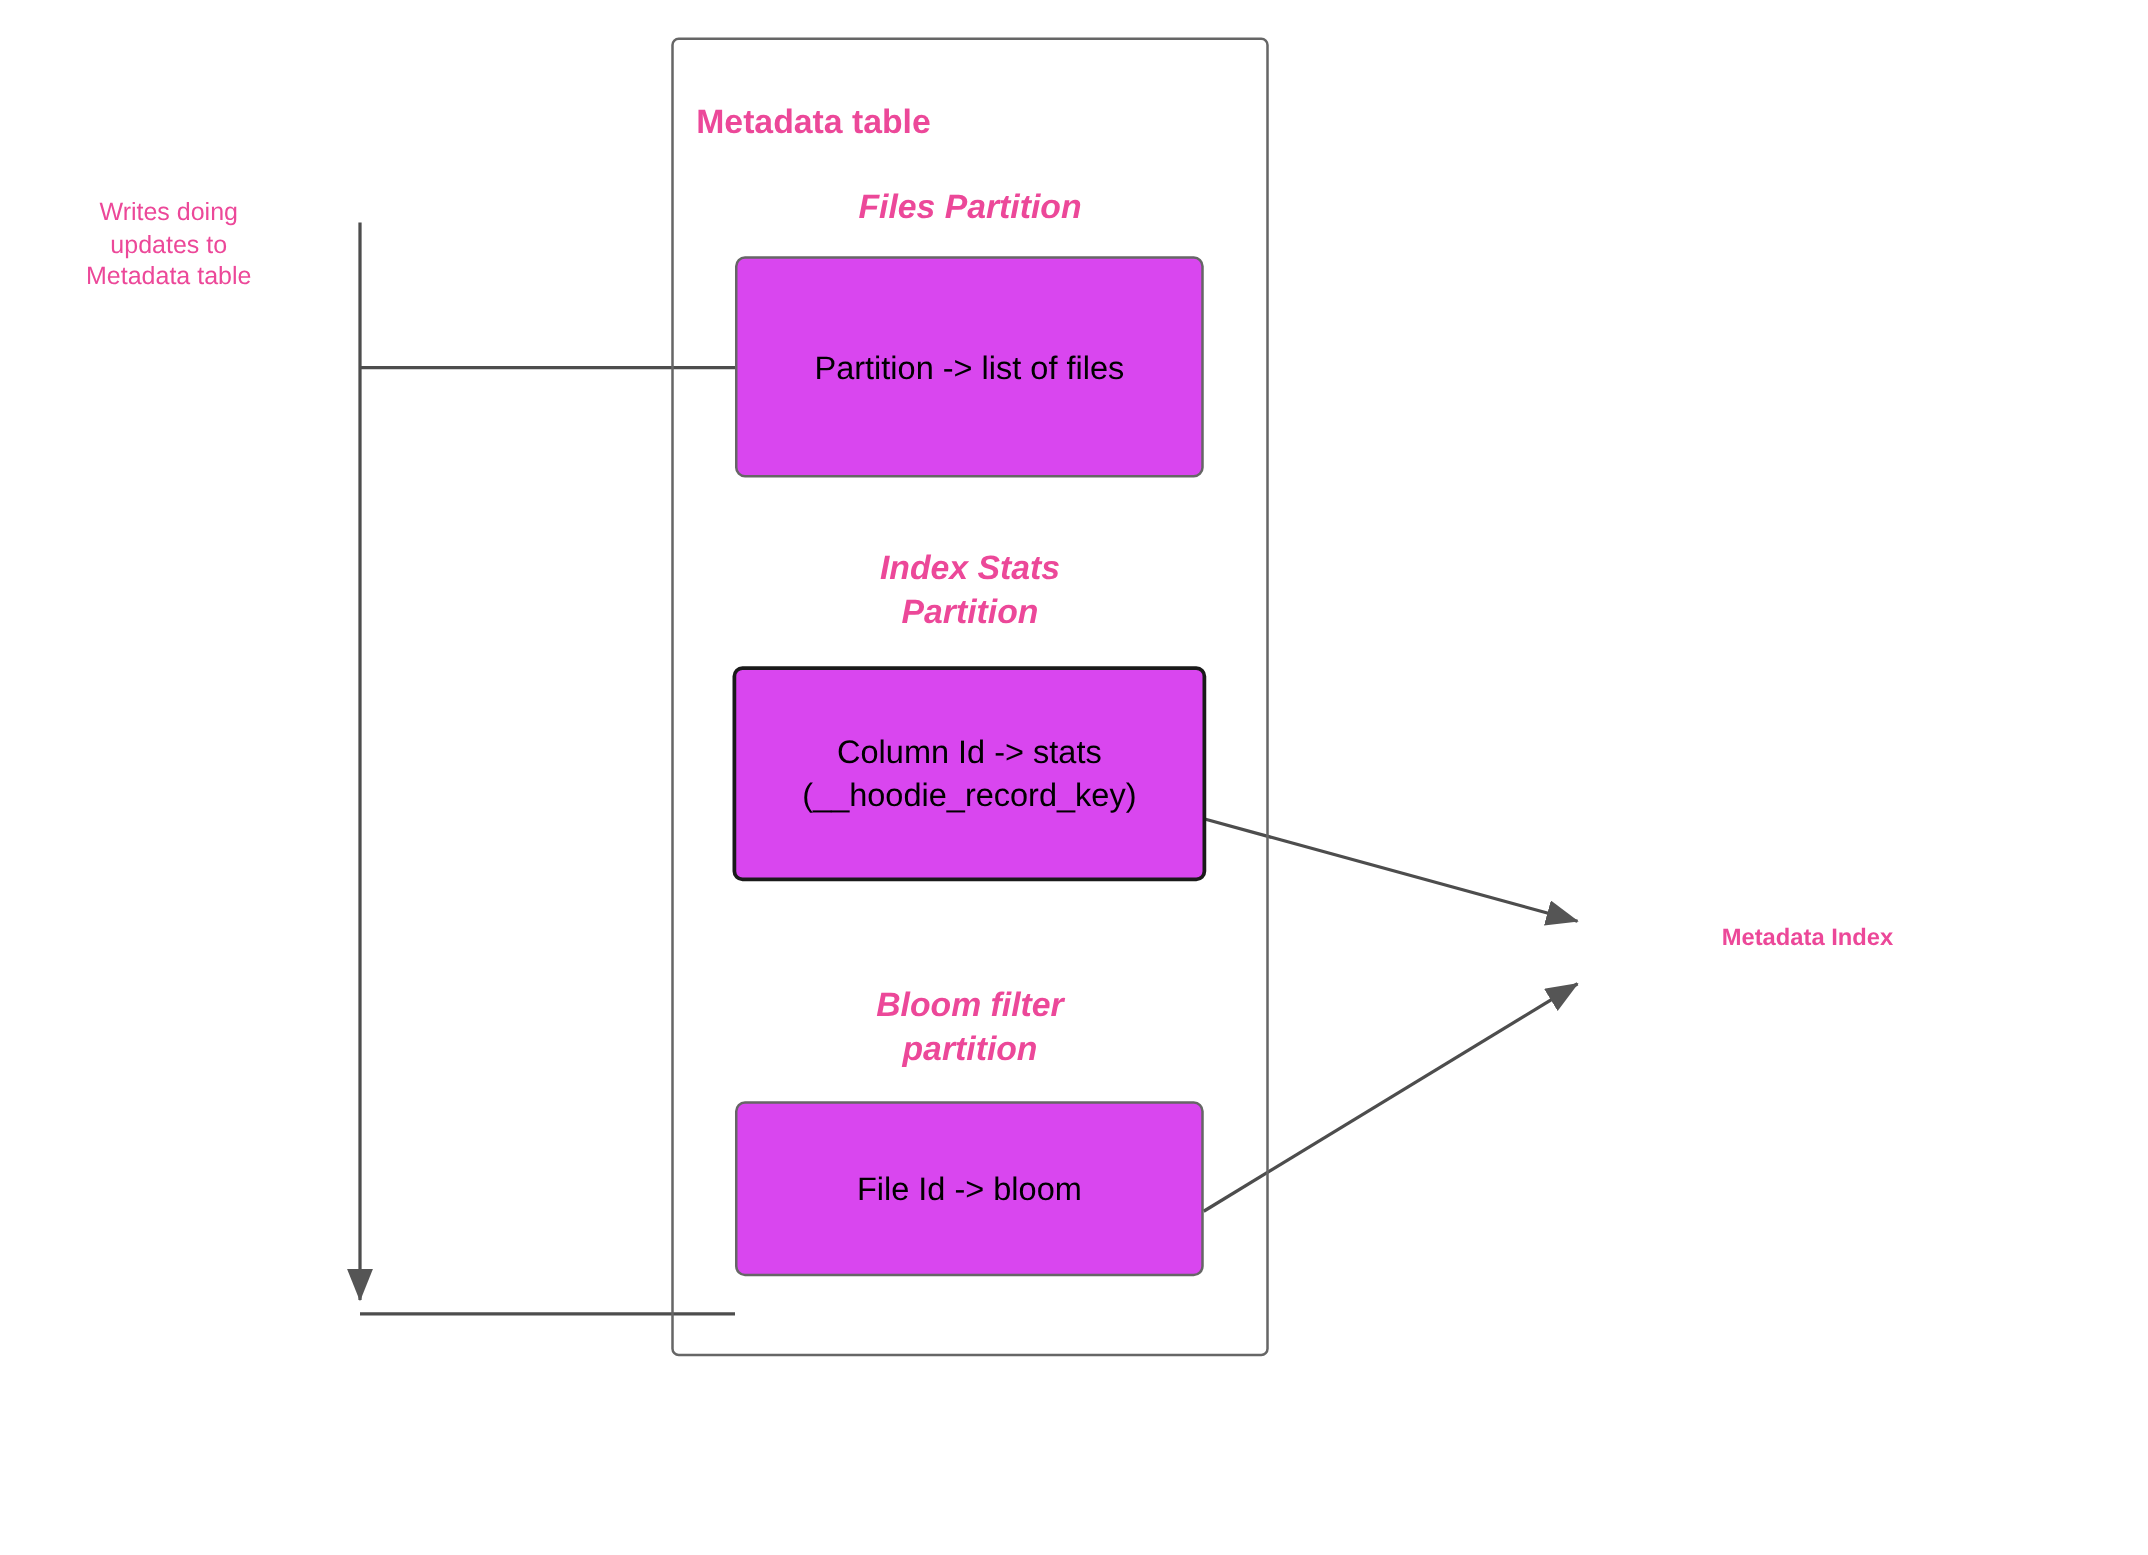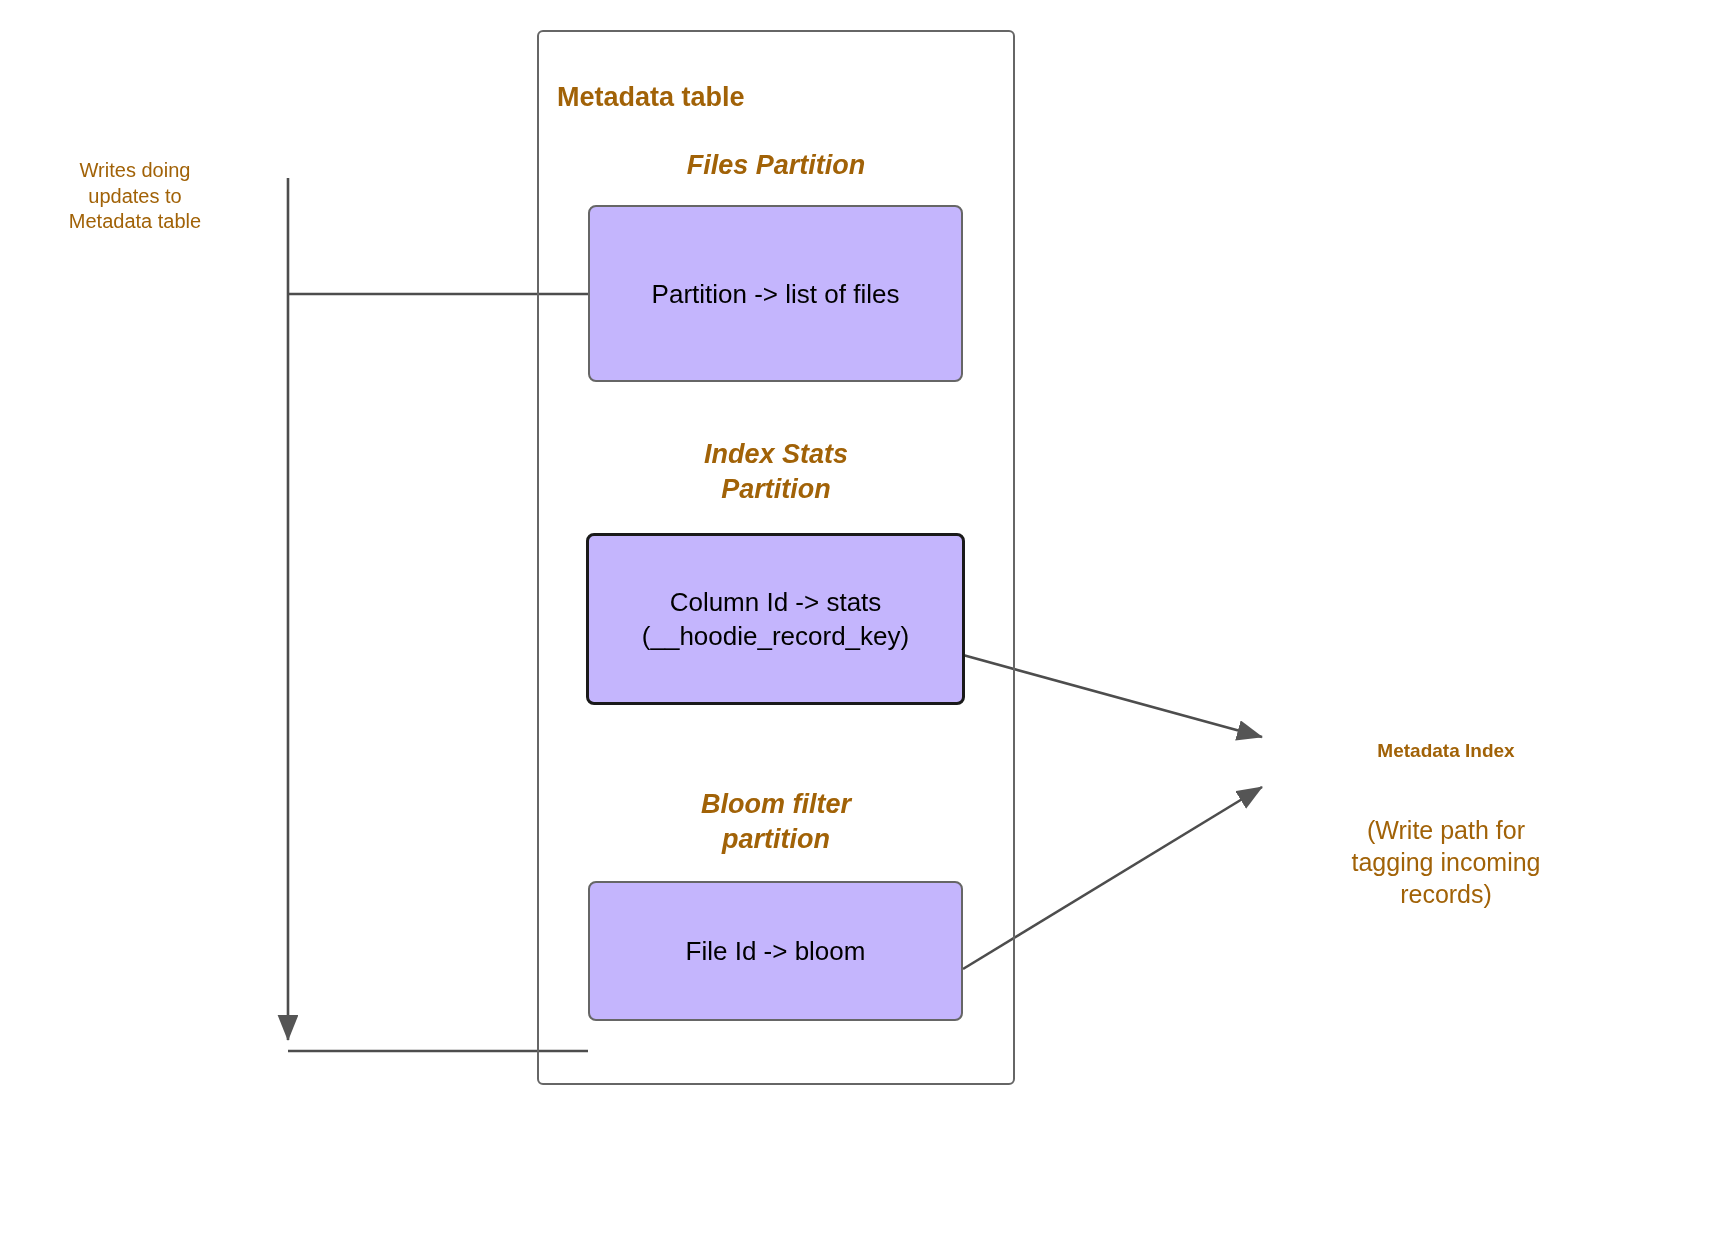--- a/index.html
+++ b/index.html
@@ -21,21 +21,21 @@
   .svg-layer {
     position: absolute;
     left: 0;
     top: 0;
     width: 1718px;
     height: 1244px;
     pointer-events: none;
   }
   .txt {
     position: absolute;
-    color: #a16207;
+    color: #ec4899;
     text-align: center;
     line-height: 1.28;
     white-space: pre-line;
   }
 
   
   .outer-box {
     position: absolute;
     left: 537px;
     top: 30px;
@@ -46,21 +46,21 @@
     box-sizing: border-box;
     background: transparent;
   }
 
   
   .inner-box {
     position: absolute;
     border: 2.5px solid #666666;
     border-radius: 8px;
     box-sizing: border-box;
-    background: #c4b5fd;
+    background: #d946ef;
   }
   .inner-box.emphasised {
     border: 3.5px solid #1a1a1a;
   }
   .inner-box .box-label {
     position: absolute;
     left: 0;
     right: 0;
     top: 50%;
     transform: translateY(-50%);
@@ -166,17 +166,14 @@
 
   <div class="txt part-heading" id="heading-bloom">Bloom filter
 partition</div>
 
   <div class="inner-box" id="box-bloom" style="left:588px; top:881px; width:375px; height:140px;">
     <div class="box-label">File Id -&gt; bloom</div>
   </div>
 
   <div class="txt" id="metadata-index-title">Metadata Index</div>
 
-  <div class="txt" id="metadata-index-note">(Write path for
-tagging incoming
-records)</div>
 
 </div>
 
 </body></html>

